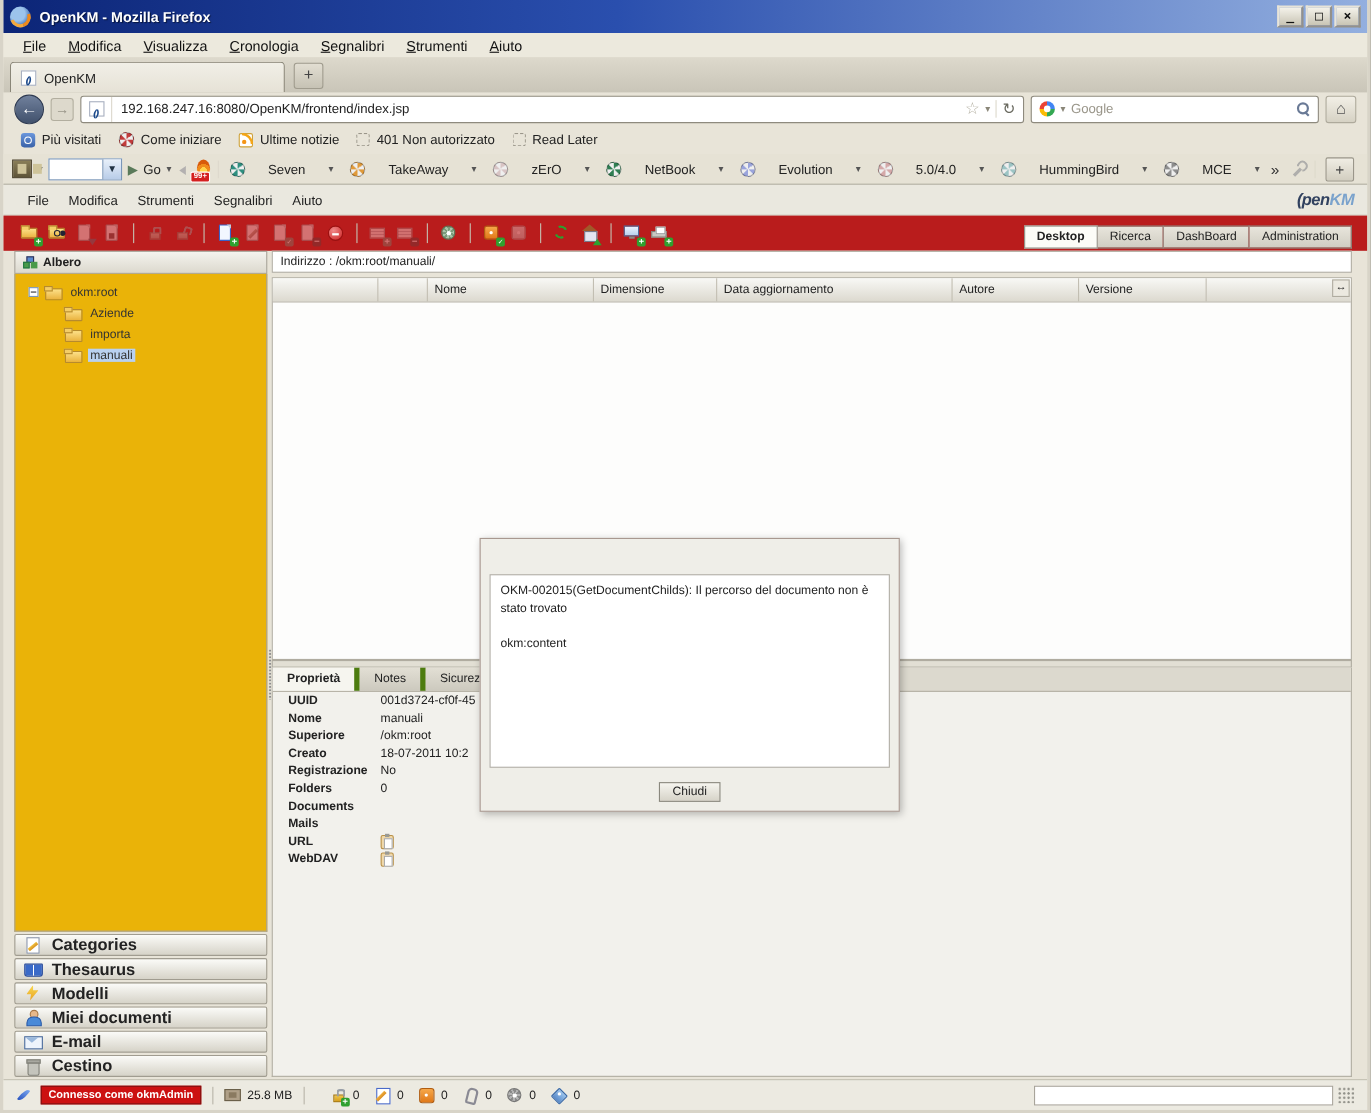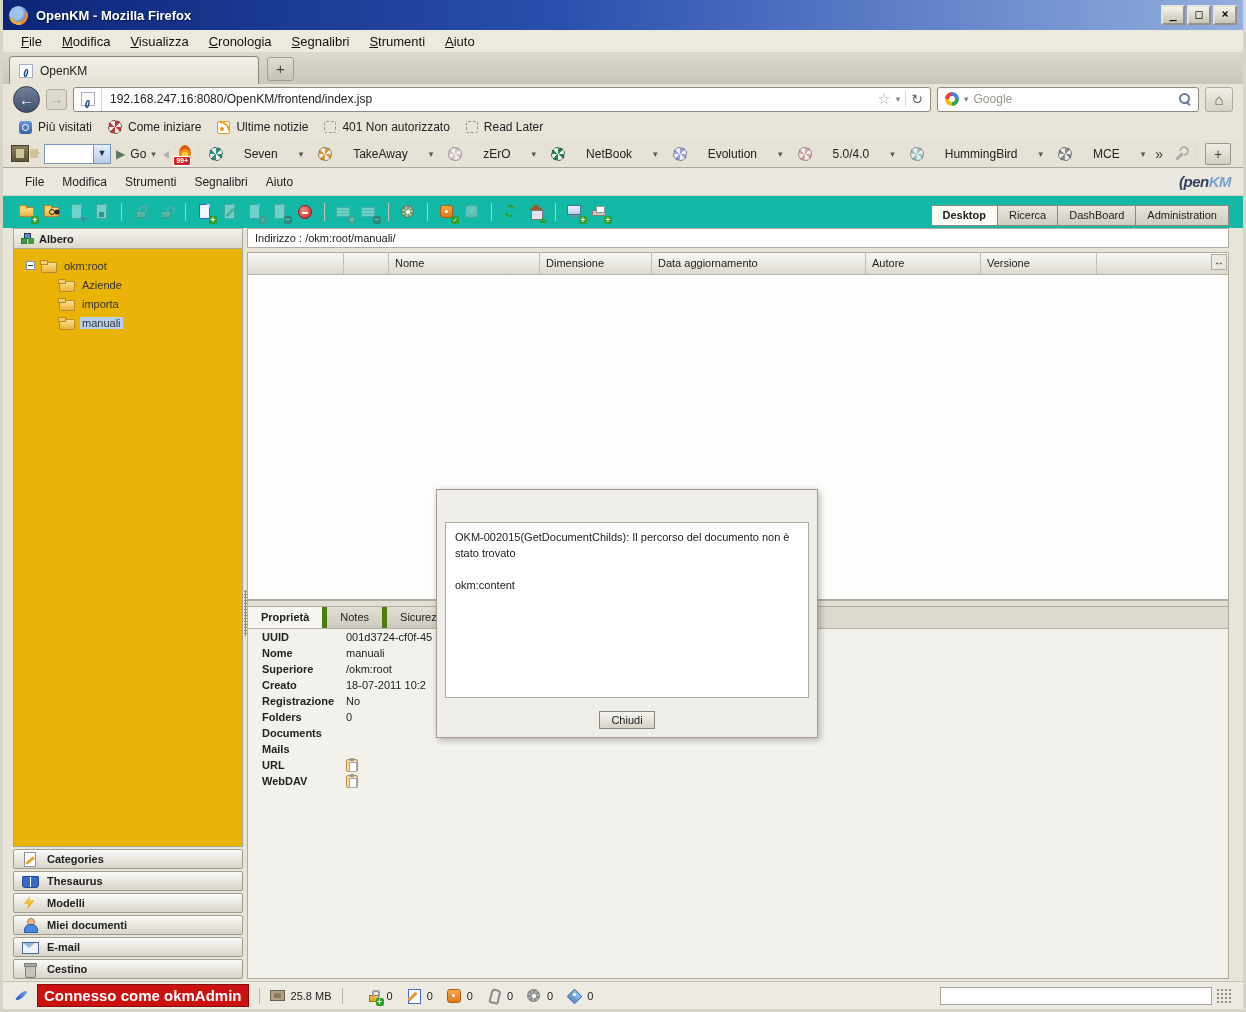--- a/index.html
+++ b/index.html
@@ -88,21 +88,21 @@
 .i-wrench{width:14px;height:14px;position:relative;opacity:.8}
 .i-wrench::before{content:'';position:absolute;left:6px;top:5px;width:3px;height:9px;background:#a2a2a2;transform:rotate(45deg)}
 .i-wrench::after{content:'';position:absolute;left:7px;top:-1px;width:6px;height:6px;border:2.5px solid #a2a2a2;border-radius:50%;border-bottom-color:transparent;transform:rotate(45deg)}
 .addbtn{width:26px;height:22px;background:linear-gradient(#f0ede4,#d2cec0);border:1px solid #9a968a;border-radius:2px;
   text-align:center;line-height:20px;font-size:14px;color:#444}
 
 .app-menubar{position:absolute;top:168px;left:0;width:100%;height:28px;background:#eae8df;border-bottom:1px solid #d2cfc3;
   display:flex;align-items:center;gap:18px;padding-left:22px;font-size:12px;color:#222}
 .okm-logo{position:absolute;right:12px;top:5px;font-style:italic;font-weight:bold;font-size:15px;letter-spacing:-.5px}
 .logo-l{color:#31415f}.logo-r{color:#7aa2cc}
-.app-toolbar{position:absolute;top:196px;left:0;width:100%;height:32px;background:#14b8a6;display:flex;align-items:center;padding-left:14px;gap:5px}
+.app-toolbar{position:absolute;top:196px;left:0;width:100%;height:32px;background:#b91c1c;display:flex;align-items:center;padding-left:14px;gap:5px}
 .tbi{width:20px;height:20px;position:relative;flex:0 0 auto}
 .tsep{width:1px;height:18px;background:#c6c2b4;margin:0 4px;flex:0 0 auto}
 .dis{opacity:.38;filter:grayscale(.85)}
 .fd{position:absolute;left:2px;top:5px;width:15px;height:10px;background:linear-gradient(#fce089,#eab33f);border:1px solid #b68a2e;border-radius:1px}
 .fd::before{content:'';position:absolute;left:-1px;top:-3px;width:6px;height:3px;background:#f4cd66;border:1px solid #b68a2e;border-bottom:none}
 .fd-find::after{content:'';position:absolute;left:4px;top:1px;width:4px;height:4px;border:1.5px solid #223;border-radius:50%;box-shadow:5px 0 0 -0.5px #223}
 .pg{position:absolute;left:4px;top:2px;width:11px;height:15px;background:#fff;border:1px solid #8a94a8;border-radius:1px}
 .pg::after{content:'';position:absolute;right:-1px;top:-1px;border-left:4px solid transparent;border-top:4px solid #c4ccd8}
 .pg-blue{border-color:#3a62c8;background:#f2f7ff}
 .pg-pencil::before{content:'';position:absolute;left:0px;top:6px;width:10px;height:3px;background:linear-gradient(#f0b040,#d88a20);transform:rotate(-45deg)}
@@ -149,21 +149,21 @@
 .tree-row{display:flex;align-items:center;gap:5px;height:19px;padding-left:12px}
 .tree-row.child{padding-left:44px}
 .t-exp{width:9px;height:9px;border:1px solid #7a96b8;background:#fff;position:relative;flex:0 0 auto}
 .t-exp::after{content:'';position:absolute;left:1px;top:3px;width:5px;height:1px;background:#333}
 .t-fold{width:17px;height:14px;position:relative;flex:0 0 auto}
 .t-fold::after{content:'';position:absolute;left:1px;top:3px;width:14px;height:9px;background:linear-gradient(#fce089,#eab33f);border:1px solid #b68a2e;border-radius:1px}
 .t-fold::before{content:'';position:absolute;left:0;top:1px;width:6px;height:3px;background:#f4cd66;border:1px solid #b68a2e;z-index:1}
 .tree-label{padding:0 2px}
 .tree-label.sel{background:#b9d1f0}
 .stack{display:flex;flex-direction:column;gap:2px;margin-top:2px}
-.stack-btn{height:20px;background:linear-gradient(#fbfbf8,#d6d3c8);border:1px solid #a09c90;border-radius:2px;display:flex;align-items:center;gap:9px;padding:0 8px;font-size:11px;font-weight:bold;color:#222}
+.stack-btn{height:20px;background:linear-gradient(#fbfbf8,#d6d3c8);border:1px solid #a09c90;border-radius:2px;display:flex;align-items:center;gap:9px;padding:0 8px;font-size:15px;font-weight:bold;color:#222}
 .sicon{width:16px;height:15px;position:relative;flex:0 0 auto}
 .st-cat::before{content:'';position:absolute;left:2px;top:0;width:10px;height:13px;background:#fff;border:1px solid #8a94a8}
 .st-cat::after{content:'';position:absolute;left:3px;top:7px;width:10px;height:3px;background:linear-gradient(#f0c040,#d89020);transform:rotate(-40deg)}
 .st-thes::before{content:'';position:absolute;left:0;top:2px;width:15px;height:10px;border:1px solid #24489a;border-radius:1px 1px 3px 3px;
   background:linear-gradient(90deg,#3a6ac8 0 45%,#fff 45% 55%,#3a6ac8 55%)}
 .st-mod::before{content:'';position:absolute;left:2px;top:0;width:11px;height:14px;background:linear-gradient(#f8d850,#e8a020);
   clip-path:polygon(55% 0,0 60%,38% 60%,30% 100%,100% 33%,55% 33%)}
 .st-my::before{content:'';position:absolute;left:5px;top:0;width:6px;height:6px;border-radius:50%;background:#e8b88a;border:1px solid #a87848}
 .st-my::after{content:'';position:absolute;left:2px;bottom:0;width:12px;height:7px;border-radius:6px 6px 0 0;background:#4a8ad8;border:1px solid #2a5aa8}
 .st-mail::before{content:'';position:absolute;left:0;top:2px;width:15px;height:10px;background:#eef4fc;border:1px solid #4a6a9a}
@@ -201,21 +201,21 @@
 .dlg-box{position:absolute;left:8px;right:8px;top:32px;height:176px;background:#fff;border:1px solid #b0aca4;
   padding:7px 9px;font-size:11px;color:#222;white-space:pre-wrap;line-height:1.45}
 .dlg-btn{position:absolute;left:50%;transform:translateX(-50%);top:221px;width:56px;height:18px;
   background:linear-gradient(#f6f5ef,#d6d3c8);border:1px solid #8a887e;font-size:11px;text-align:center;line-height:16px;color:#222}
 
 .statusbar{position:absolute;left:0;right:0;bottom:0;height:28px;background:#eceae1;border-top:1px solid #c4c0b2;
   display:flex;align-items:center;padding:0 12px;font-size:11px;color:#222}
 .i-quill{width:14px;height:14px;position:relative;margin-right:8px}
 .i-quill::before{content:'';position:absolute;left:4px;top:0;width:5px;height:13px;background:linear-gradient(#7aa6ee,#2a55c0);
   border-radius:80% 0 80% 0;transform:rotate(38deg)}
-.conn-badge{background:#cc1111;color:#fff;font-weight:bold;padding:2px 6px;border:1px solid #801010;font-size:15px}
+.conn-badge{background:#cc1111;color:#fff;font-weight:bold;padding:2px 6px;border:1px solid #801010;font-size:10px}
 .ssep{width:1px;height:16px;background:#b8b4a8;margin:0 10px}
 .i-chip{width:15px;height:11px;background:#b0a088;border:1px solid #6a604a;position:relative;margin-right:6px}
 .i-chip::after{content:'';position:absolute;left:3px;top:2px;width:7px;height:5px;background:#8a7a60}
 .cnt{display:flex;align-items:center;gap:5px;margin-left:13px}
 .cic{width:16px;height:16px;position:relative}
 .s-lock .lk{left:3px;top:7px}
 .s-edit::before{content:'';position:absolute;left:2px;top:1px;width:11px;height:13px;background:#fff;border:1px solid #4a6ac8}
 .s-edit::after{content:'';position:absolute;left:1px;top:7px;width:11px;height:3px;background:linear-gradient(#f0b040,#d88a20);transform:rotate(-45deg)}
 .s-sub{border-radius:3px;background:linear-gradient(#f6a84a,#e07818);border:1px solid #b05c10;width:14px;height:14px;margin:1px}
 .s-sub::after{content:'';position:absolute;left:4px;top:4px;width:3px;height:3px;border-radius:50%;background:#fff}

